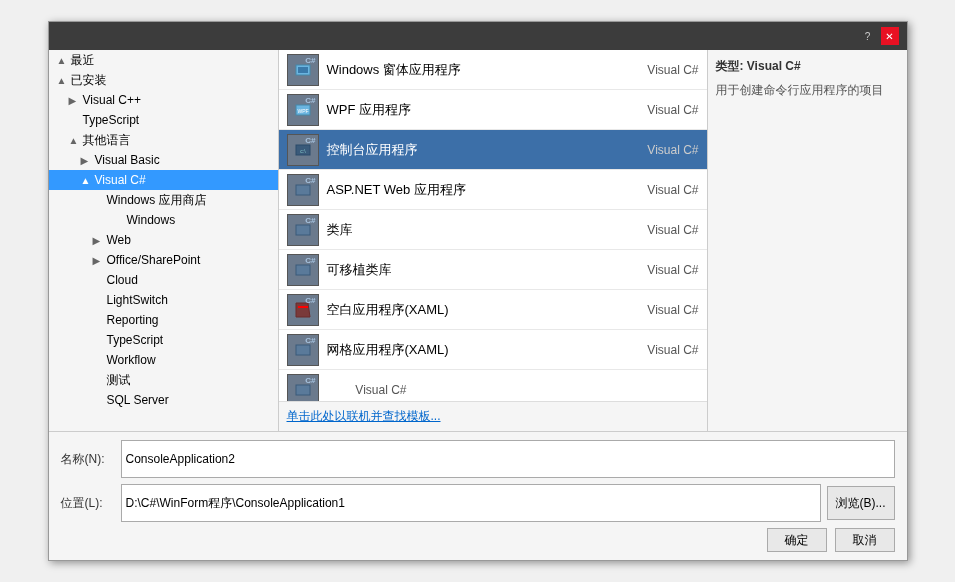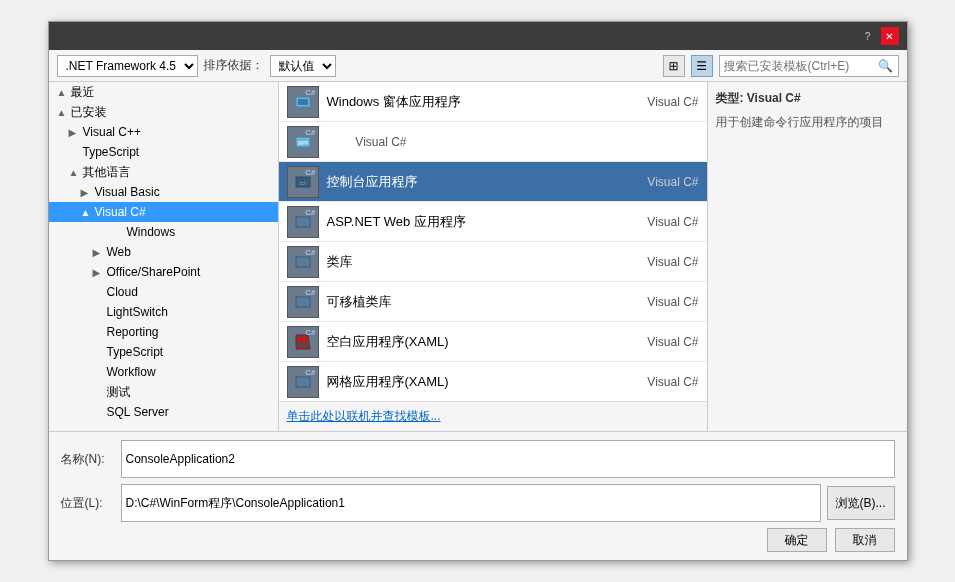--- a/index.html
+++ b/index.html
@@ -279,32 +279,20 @@
 <div class="dialog">
 
   <div class="title-bar">
     <div style="width:20px"></div>
     <div class="title-bar-buttons">
       <button class="tb-btn help-btn">?</button>
       <button class="tb-btn close-btn">✕</button>
     </div>
   </div>
 
-  <div class="toolbar">
-    <select class="framework-select"><option>.NET Framework 4.5</option></select>
-    <span class="sort-label">排序依据：</span>
-    <select class="sort-select"><option>默认值</option></select>
-    <div class="toolbar-spacer"></div>
-    <button class="view-btn">⊞</button>
-    <button class="view-btn active">☰</button>
-    <div class="search-box">
-      <input class="search-input" type="text" placeholder="搜索已安装模板(Ctrl+E)" style="">
-      <span style="color:#888;font-size:12px;">🔍</span>
-    </div>
-  </div>
 
   <div class="main-content">
 
     <div class="left-panel">
 
       <div id="tree-container">
           <div class="tree-item" style="padding-left: 8px;">
             <span class="tree-arrow">▲</span>
             <span class="tree-label">最近</span>
           </div>
@@ -325,20 +313,24 @@
             <span class="tree-label">其他语言</span>
           </div>
           <div class="tree-item" style="padding-left: 32px;">
             <span class="tree-arrow">▶</span>
             <span class="tree-label">Visual Basic</span>
           </div>
           <div class="tree-item selected" style="padding-left: 32px;">
             <span class="tree-arrow">▲</span>
             <span class="tree-label">Visual C#</span>
           </div>
+          <div class="tree-item" style="padding-left: 44px;">
+            <span class="tree-arrow"></span>
+            <span class="tree-label">Windows 应用商店</span>
+          </div>
           <div class="tree-item" style="padding-left: 64px;">
             <span class="tree-arrow"></span>
             <span class="tree-label">Windows</span>
           </div>
           <div class="tree-item" style="padding-left: 44px;">
             <span class="tree-arrow">▶</span>
             <span class="tree-label">Web</span>
           </div>
           <div class="tree-item" style="padding-left: 44px;">
             <span class="tree-arrow">▶</span>
@@ -391,20 +383,21 @@
               <span class="project-type">Visual C#</span>
             </div>
             <div class="project-item">
               <div style="width: 32px; height: 32px; margin-right: 8px; flex-shrink: 0; background: rgb(107, 122, 141); border: 1px solid rgb(85, 85, 85); position: relative; display: flex; align-items: center; justify-content: center;">
     <span style="position:absolute;top:1px;right:2px;font-size:8px;color:#a8c4e0;font-weight:bold;">C#</span>
     <svg width="18" height="18" viewBox="0 0 18 18">
       <rect x="2" y="4" width="14" height="10" fill="#6bb5e0" stroke="#4488aa" stroke-width="1"></rect>
                   <text x="9" y="12" text-anchor="middle" font-size="5" fill="white">WPF</text>
     </svg>
               </div>
+              <span class="project-name">WPF 应用程序</span>
               <span class="project-type">Visual C#</span>
             </div>
             <div class="project-item selected">
               <div style="width: 32px; height: 32px; margin-right: 8px; flex-shrink: 0; background: rgb(107, 122, 141); border: 1px solid rgb(85, 85, 85); position: relative; display: flex; align-items: center; justify-content: center;">
     <span style="position:absolute;top:1px;right:2px;font-size:8px;color:#a8c4e0;font-weight:bold;">C#</span>
     <svg width="18" height="18" viewBox="0 0 18 18">
       <rect x="2" y="4" width="14" height="10" fill="#3a5a7a" stroke="#2a4a6a" stroke-width="1"></rect>
                   <text x="9" y="12" text-anchor="middle" font-size="5" fill="#8cc">c:\</text>
     </svg>
               </div>

